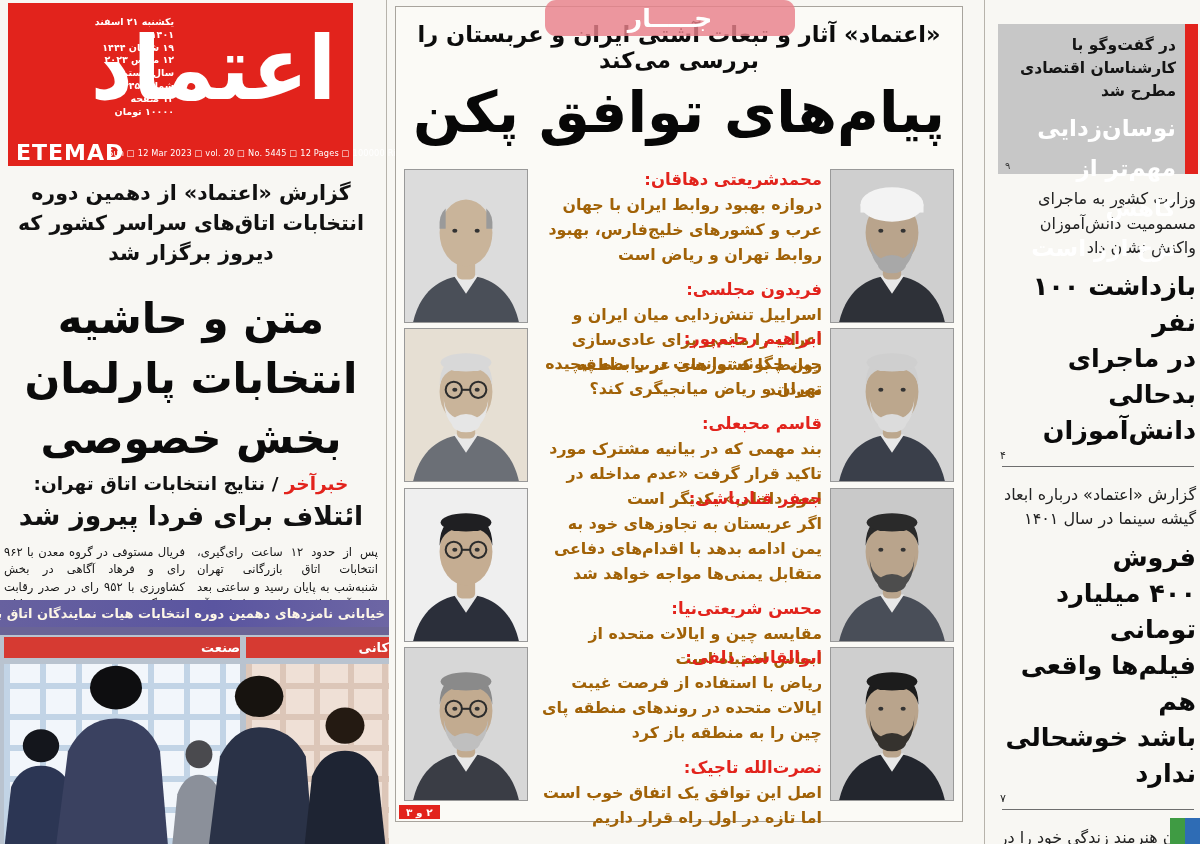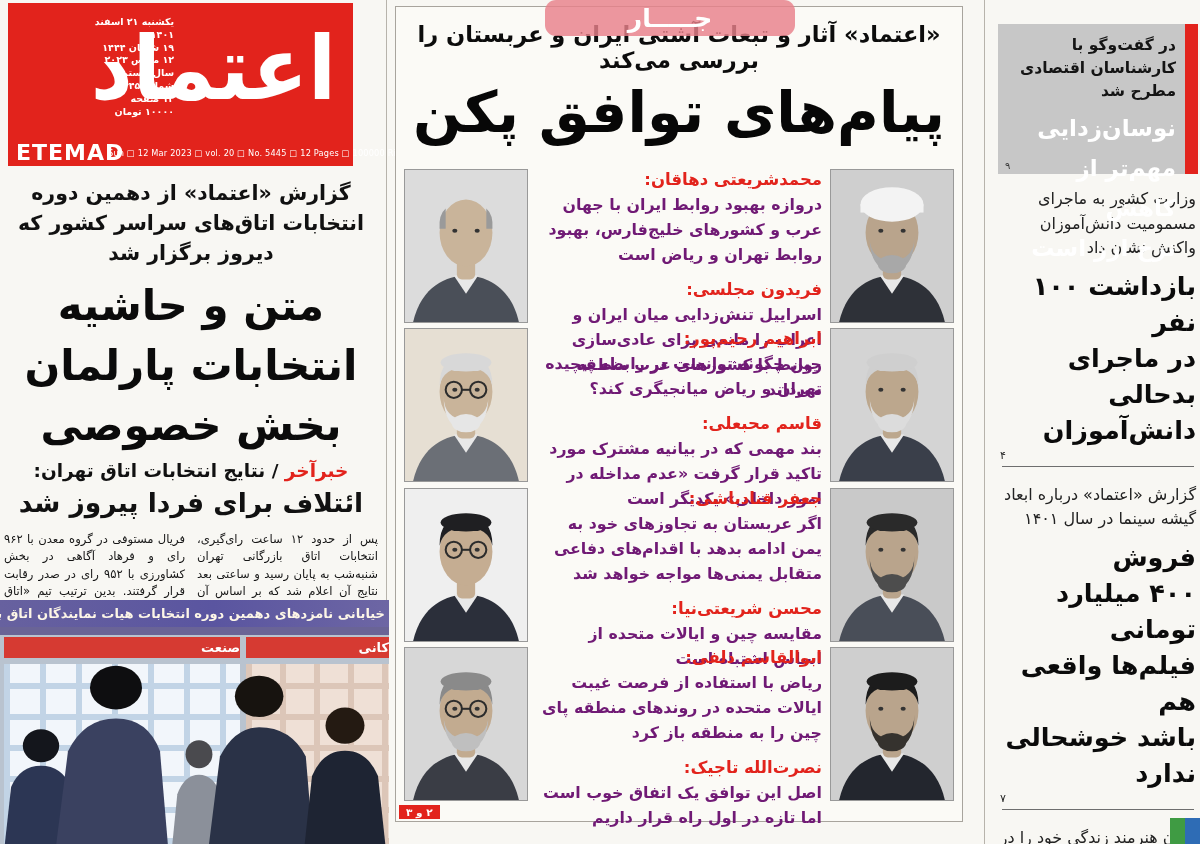--- a/index.html
+++ b/index.html
@@ -14,21 +14,21 @@
             transform:scaleY(1.08);direction:rtl;}
   .m-dates{position:absolute;left:70px;top:13px;width:96px;direction:rtl;text-align:right;
            color:#fff;font-size:9.5px;font-weight:700;line-height:12.8px;}
   .m-etemad{position:absolute;left:8px;bottom:1px;color:#fff;font-size:22px;font-weight:800;letter-spacing:1px;}
   .m-info{position:absolute;left:100px;right:5px;bottom:8px;color:#fff;font-size:8.2px;
           text-align:right;white-space:nowrap;letter-spacing:.2px;}
 
   
   #left-story{position:absolute;left:4px;top:178px;width:374px;direction:rtl;text-align:center;}
   .ls-kicker{font-size:20.5px;font-weight:700;line-height:30px;}
-  .ls-headline{font-size:42px;font-weight:800;line-height:60px;white-space:pre-line;margin-top:8px;color:#0b0b0b;}
+  .ls-headline{font-size:42px;font-weight:800;line-height:60px;white-space:pre-line;margin-top:21px;color:#0b0b0b;}
   .ls-second{margin-top:4px;font-size:18.5px;font-weight:700;}
   .ls-second .red{color:#e2231c;}
   .ls-subhead{font-size:26.5px;font-weight:800;margin-top:6px;}
   .ls-body{margin-top:13px;text-align:justify;direction:rtl;
            column-count:2;column-gap:12px;font-size:11.6px;line-height:17.4px;color:#161616;}
   .ls-body .read-more{color:#e2231c;font-weight:800;}
 
   
   #photo-block{position:absolute;left:0;top:600px;width:389px;height:244px;overflow:hidden;}
   .ph-caption{height:27px;line-height:27px;background:linear-gradient(90deg,#67619f,#5a55a0 55%,#6d66a4);
@@ -55,21 +55,21 @@
   .c-kicker{margin-top:14px;text-align:center;direction:rtl;font-size:22.5px;font-weight:700;color:#0c0c0c;}
   .c-headline{text-align:center;direction:rtl;font-size:57px;font-weight:800;margin-top:6px;
               letter-spacing:-1px;color:#070707;}
   .c-rows{position:absolute;left:8px;right:8px;top:162px;bottom:16px;display:flex;
           flex-direction:column;justify-content:space-between;}
   .c-row{display:flex;gap:8px;height:158px;}
   .portrait{width:122px;height:152px;border:1px solid #999;flex:none;overflow:hidden;background:#d8d8d8;}
   .portrait svg{display:block;width:100%;height:100%;}
   .qtext{flex:1;direction:rtl;text-align:right;padding-top:1px;}
   .qname{color:#e2231c;font-weight:800;font-size:16.5px;margin-bottom:3px;}
-  .qquote{font-size:15.8px;font-weight:700;line-height:25px;color:#701a75;}
+  .qquote{font-size:15.8px;font-weight:700;line-height:25px;color:#a16207;}
   .qitem + .qitem{margin-top:13px;}
   .pages-badge{position:absolute;left:3px;bottom:2px;background:#e2231c;color:#fff;
                font-size:10.5px;font-weight:800;padding:1px 7px;direction:rtl;}
 
   
   #watermark{position:absolute;left:545px;top:0;width:250px;height:36px;background:rgba(232,128,138,.82);
              color:#fff;font-size:25px;font-weight:800;display:flex;align-items:center;
              justify-content:center;z-index:6;direction:rtl;border-radius:11px;}
 
   

